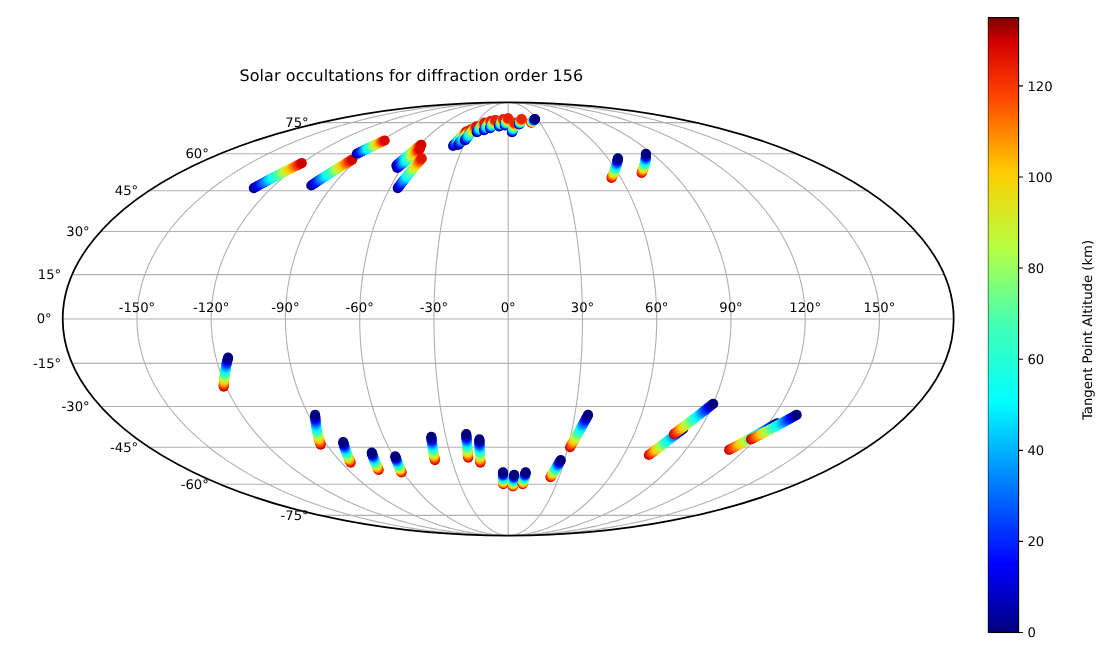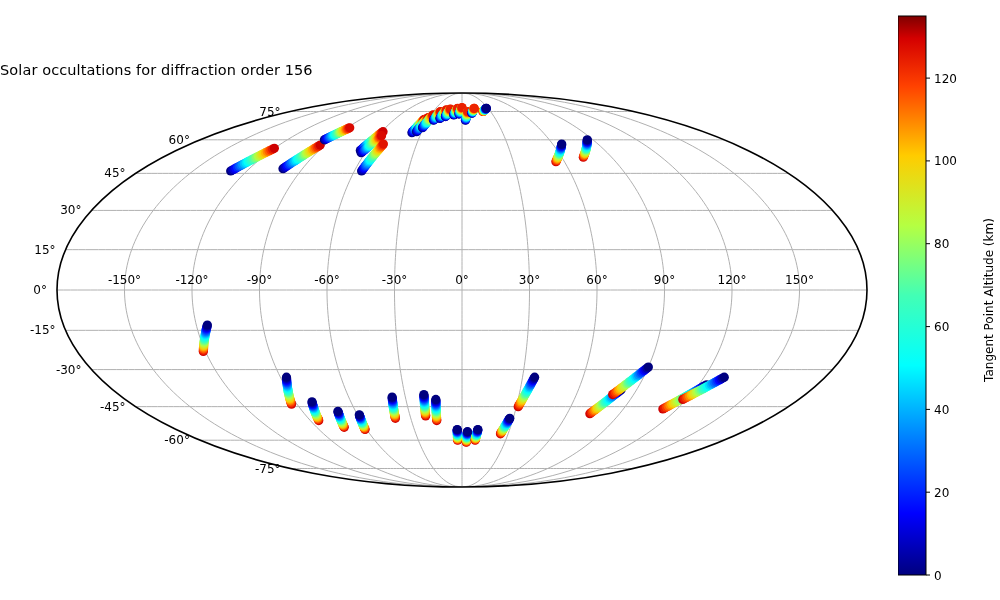--- a/index.html
+++ b/index.html
@@ -18,21 +18,21 @@
     position: absolute;
     left: 0; top: 0;
     width: 1000px;
     height: 600px;
   }
   .axes-title {
     position: absolute;
     left: 0;
     top: 62px;
     width: 748px;
-    text-align: left;
+    text-align: center;
     font-size: 14.5px;
     color: #000000;
     letter-spacing: 0.1px;
   }
   svg { display: block; }
   .cb-label {
     position: absolute;
     font-size: 12px;
     color: #000000;
     white-space: nowrap;

